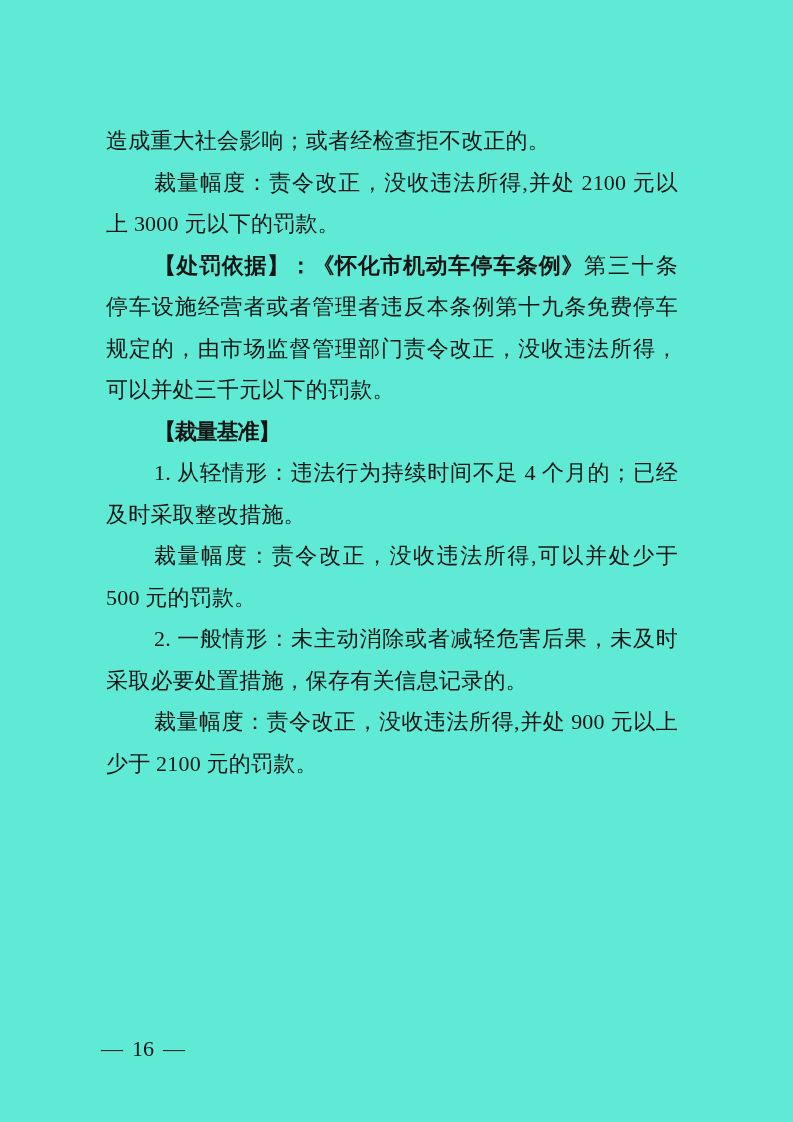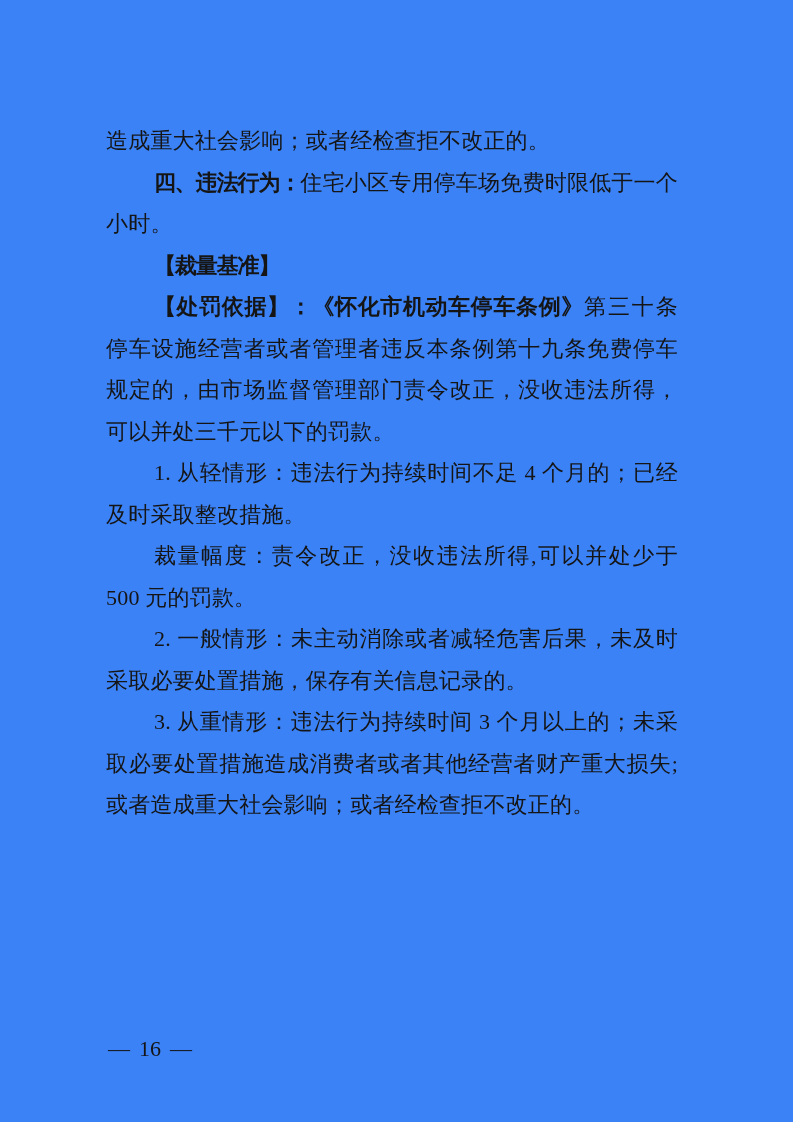--- a/index.html
+++ b/index.html
@@ -6,21 +6,21 @@
   html, body { width: 793px; height: 1122px; }
   body {
     background: #ffffff;
     font-family: "Liberation Serif", "DejaVu Serif", serif;
     color: #151515;
   }
   .page {
     position: relative;
     width: 793px;
     height: 1122px;
-    background: #3b82f6;
+    background: #5eead4;
     overflow: hidden;
     padding-left: 47px;
   }
   .content {
     position: absolute;
     left: 106px;
     top: 120px;
     width: 572px;
     font-size: 22px;
     line-height: 41.5px;
@@ -33,50 +33,50 @@
   }
   .para.no-indent { text-indent: 0; }
   .seg { font-weight: normal; }
   .seg.hei {
     font-weight: bold;
     font-family: "Liberation Sans", "DejaVu Sans", sans-serif;
     letter-spacing: -0.05em;
   }
   .footer {
     position: absolute;
-    left: 108px;
+    left: 101px;
     top: 1028px;
     font-size: 22px;
     line-height: 41.5px;
     white-space: nowrap;
   }
   .footer .page-num { margin: 0 9px; }
 </style>
 </head>
 <body>
 
 <div class="page">
 
   <main class="content">
 
     <p class="para no-indent"><span class="seg">造成重大社会影响；或者经检查拒不改正的。</span></p>
 
+    <p class="para"><span class="seg">裁量幅度：责令改正，没收违法所得,并处 2100 元以上 3000 元以下的罚款。</span></p>
 
-    <p class="para"><span class="seg hei">四、违法行为：</span><span class="seg">住宅小区专用停车场免费时限低于一个小时。</span></p>
+
+    <p class="para"><span class="seg hei">【处罚依据】：《怀化市机动车停车条例》</span><span class="seg">第三十条　停车设施经营者或者管理者违反本条例第十九条免费停车规定的，由市场监督管理部门责令改正，没收违法所得，可以并处三千元以下的罚款。</span></p>
 
     <p class="para"><span class="seg hei">【裁量基准】</span></p>
-
-    <p class="para"><span class="seg hei">【处罚依据】：《怀化市机动车停车条例》</span><span class="seg">第三十条　停车设施经营者或者管理者违反本条例第十九条免费停车规定的，由市场监督管理部门责令改正，没收违法所得，可以并处三千元以下的罚款。</span></p>
 
     <p class="para"><span class="seg">1. 从轻情形：违法行为持续时间不足 4 个月的；已经及时采取整改措施。</span></p>
 
     <p class="para"><span class="seg">裁量幅度：责令改正，没收违法所得,可以并处少于 500 元的罚款。</span></p>
 
     <p class="para"><span class="seg">2. 一般情形：未主动消除或者减轻危害后果，未及时采取必要处置措施，保存有关信息记录的。</span></p>
 
+    <p class="para"><span class="seg">裁量幅度：责令改正，没收违法所得,并处 900 元以上少于 2100 元的罚款。</span></p>
 
-    <p class="para"><span class="seg">3. 从重情形：违法行为持续时间 3 个月以上的；未采取必要处置措施造成消费者或者其他经营者财产重大损失;或者造成重大社会影响；或者经检查拒不改正的。</span></p>
 
   </main>
 
   <footer class="footer"><span class="dash">—</span><span class="page-num">16</span><span class="dash">—</span></footer>
 
 </div>
 
 </body></html>

